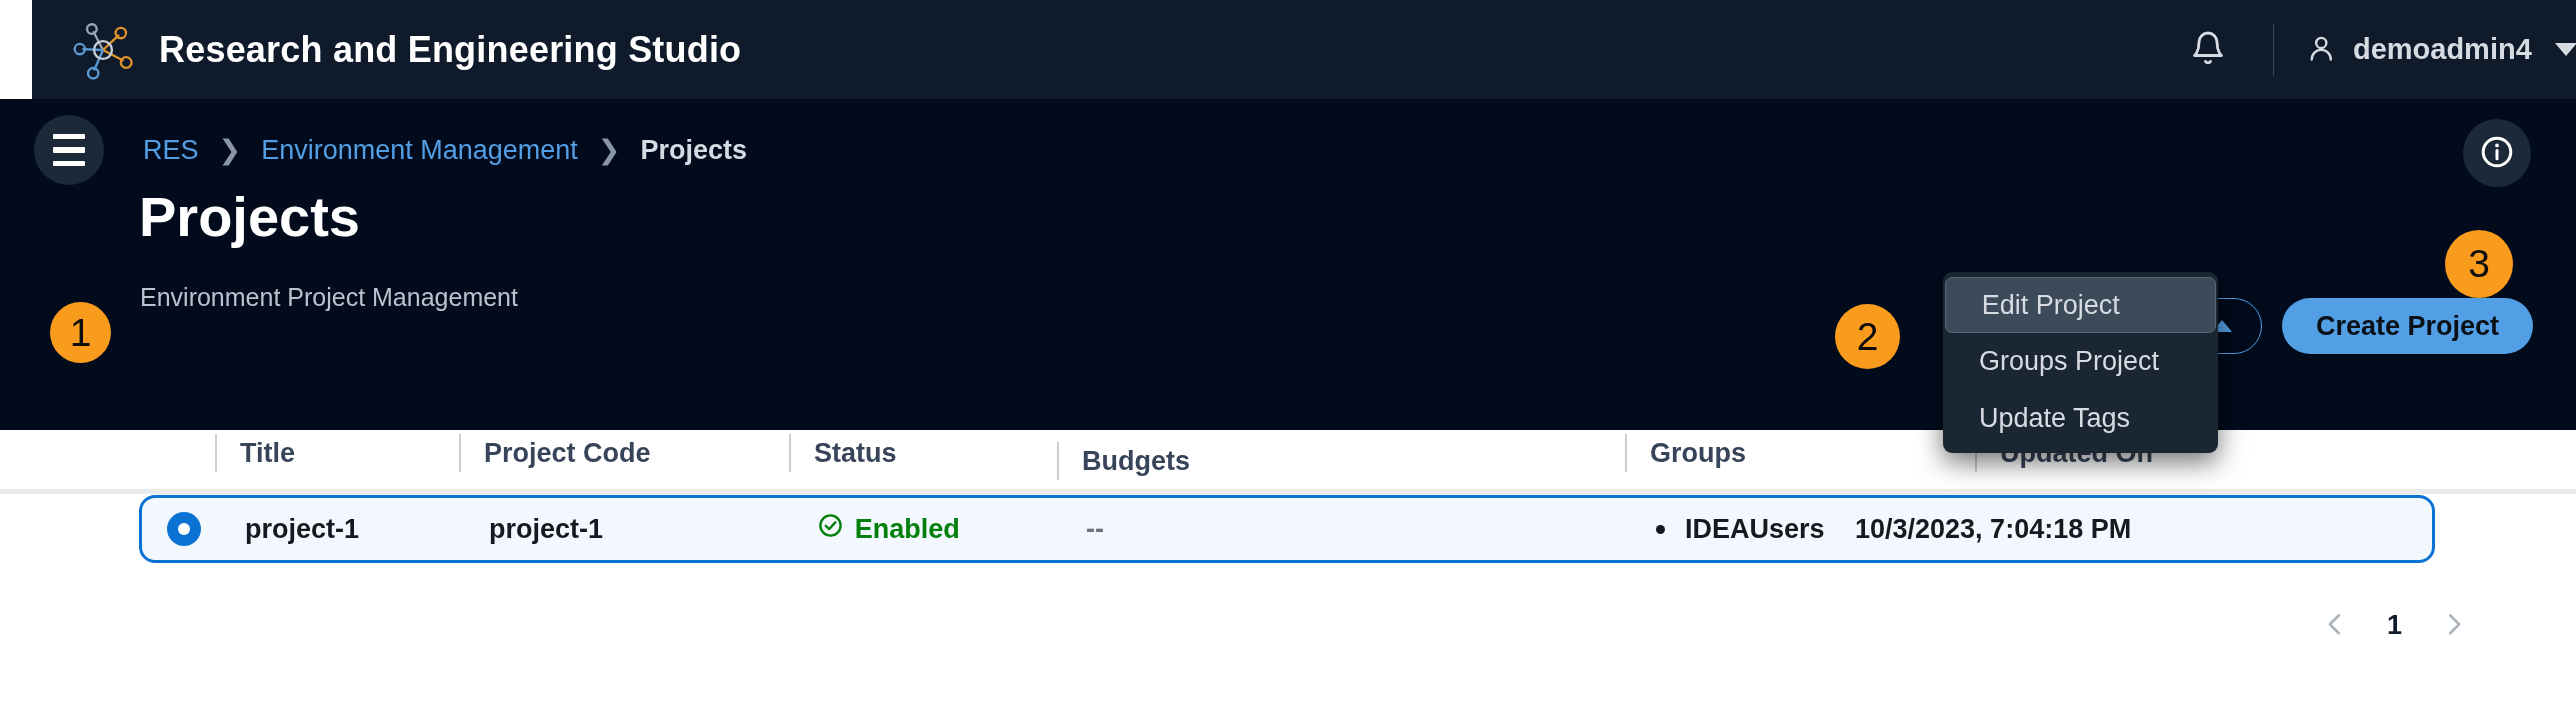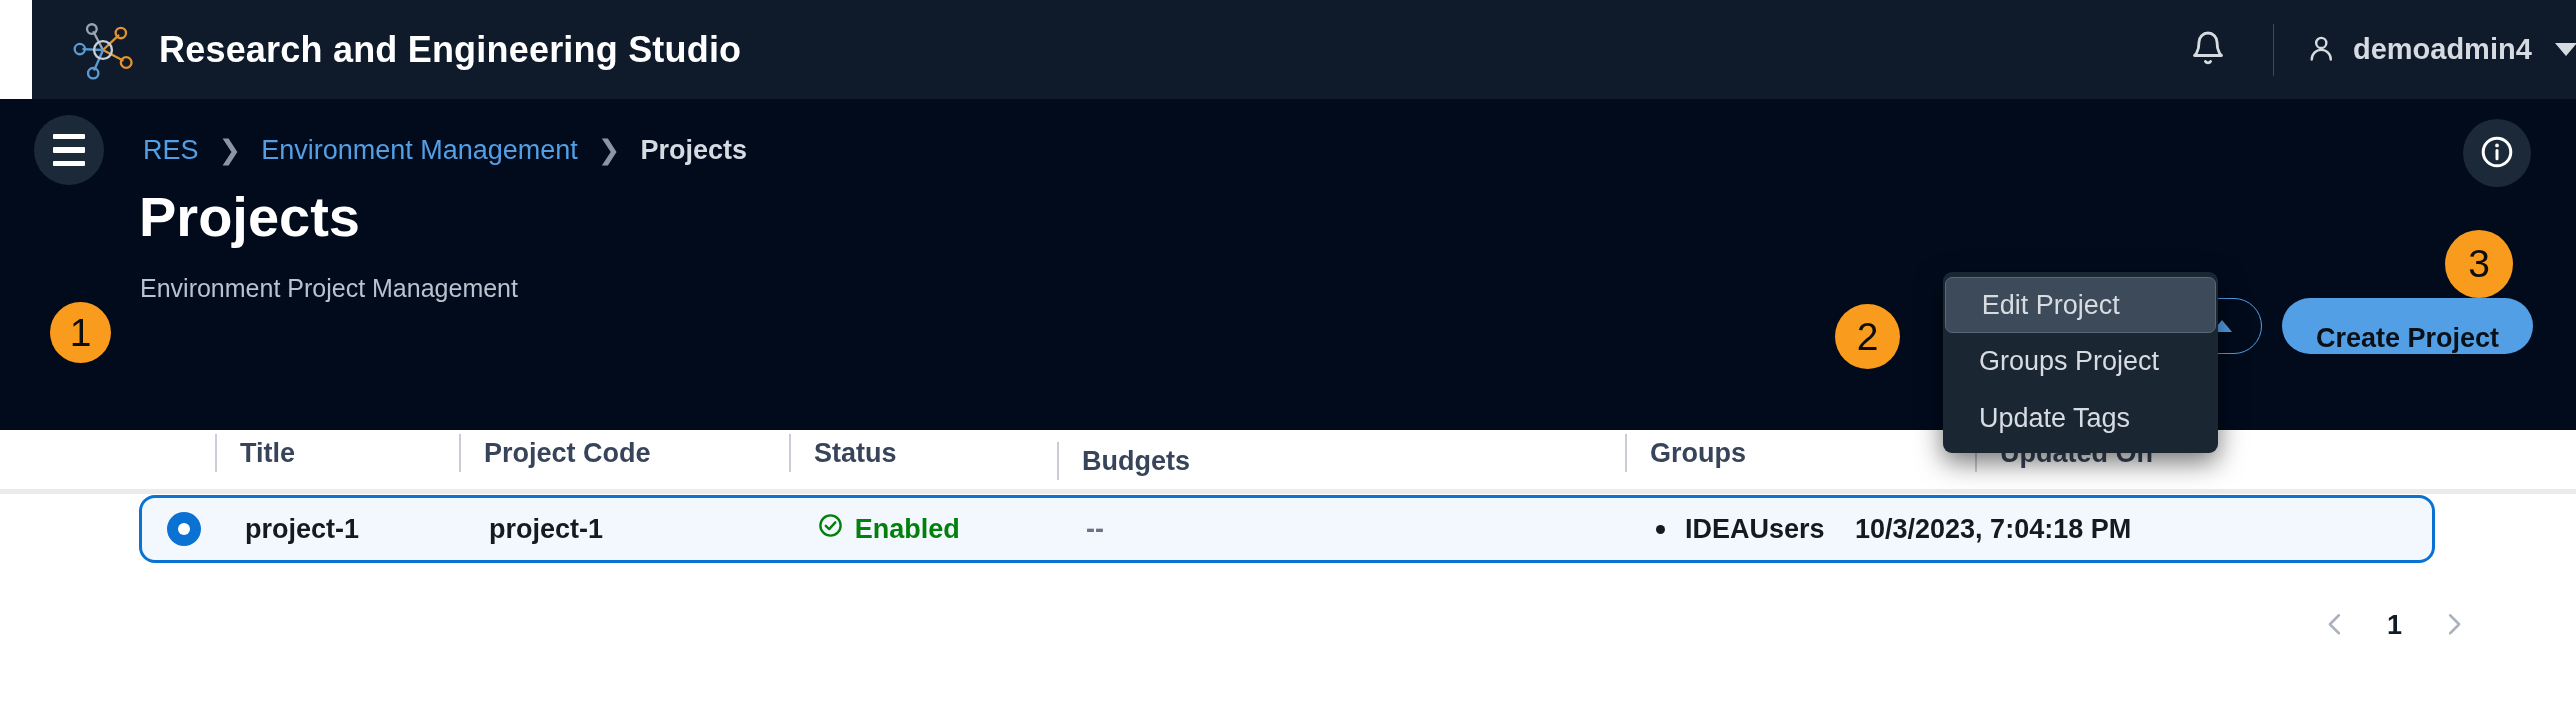--- a/index.html
+++ b/index.html
@@ -69,21 +69,21 @@
     width: 68px; height: 68px; border-radius: 50%;
     background: #1c2938; display: flex; align-items: center; justify-content: center;
   }
 
   
   .page-title {
     position: absolute; left: 139px; top: 90px;
     color: #ffffff; font-size: 56px; font-weight: bold; line-height: 1;
   }
   .page-sub {
-    position: absolute; left: 140px; top: 175px;
+    position: absolute; left: 140px; top: 184px;
     color: #b9c2cd; font-size: 25px;
   }
 
   
   .search-box {
     position: absolute; left: 144px; top: 246px;
     width: 1157px; height: 63px;
     border: 1.8px solid #5f6b7a; border-radius: 10.8px;
     display: flex; align-items: center; gap: 18px; padding: 0 20px;
     background: transparent;
@@ -104,21 +104,21 @@
     border: 1.8px solid #539fe5; background: transparent;
     display: flex; align-items: center; gap: 20px;
   }
   .actions-btn span.lbl { color: #539fe5; font-size: 27px; font-weight: bold; }
   .caret-up {
     width: 0; height: 0; border-left: 10.8px solid transparent;
     border-right: 10.8px solid transparent; border-bottom: 12.6px solid #539fe5;
   }
   .create-btn {
     height: 56px; padding: 0 34px; border-radius: 29px;
-    background: #539fe5; display: flex; align-items: flex-end;
+    background: #539fe5; display: flex; align-items: center;
   }
   .create-btn span { color: #0a1016; font-size: 27px; font-weight: bold; white-space: nowrap; }
 
   
   .dropdown {
     position: absolute; left: 1943px; top: 272px;
     width: 275px; background: #1b2633;
     border-radius: 9px; padding: 5.4px 0;
     box-shadow: 0 9px 27px rgba(0,0,0,.55);
     z-index: 40;

